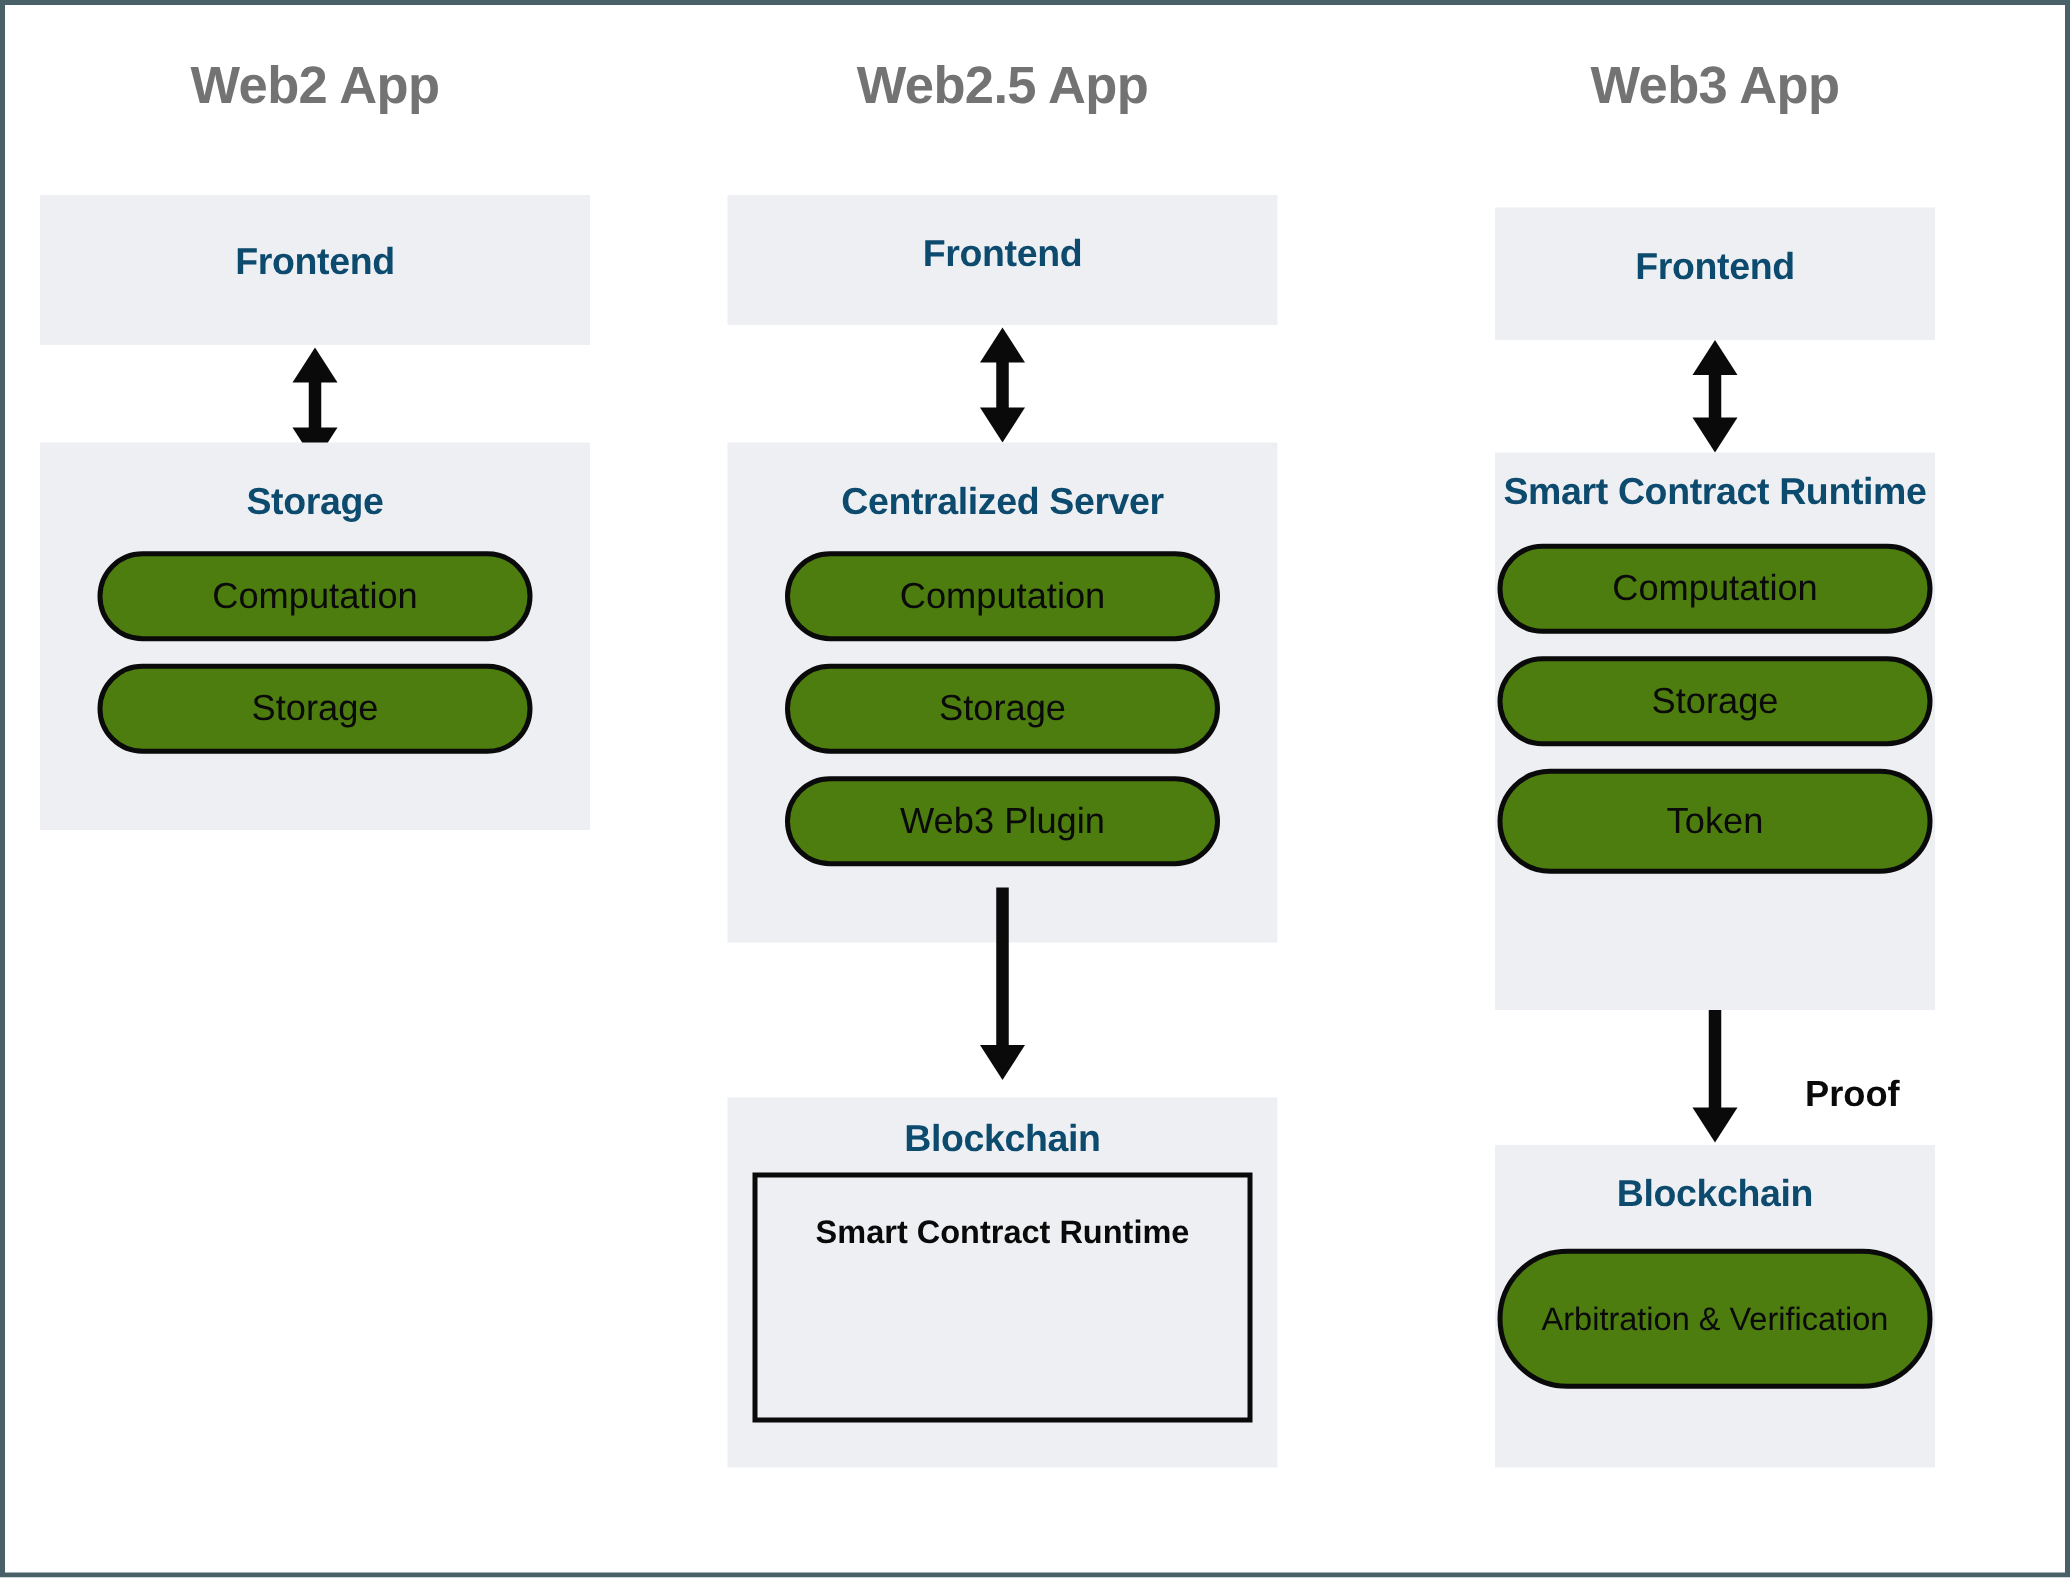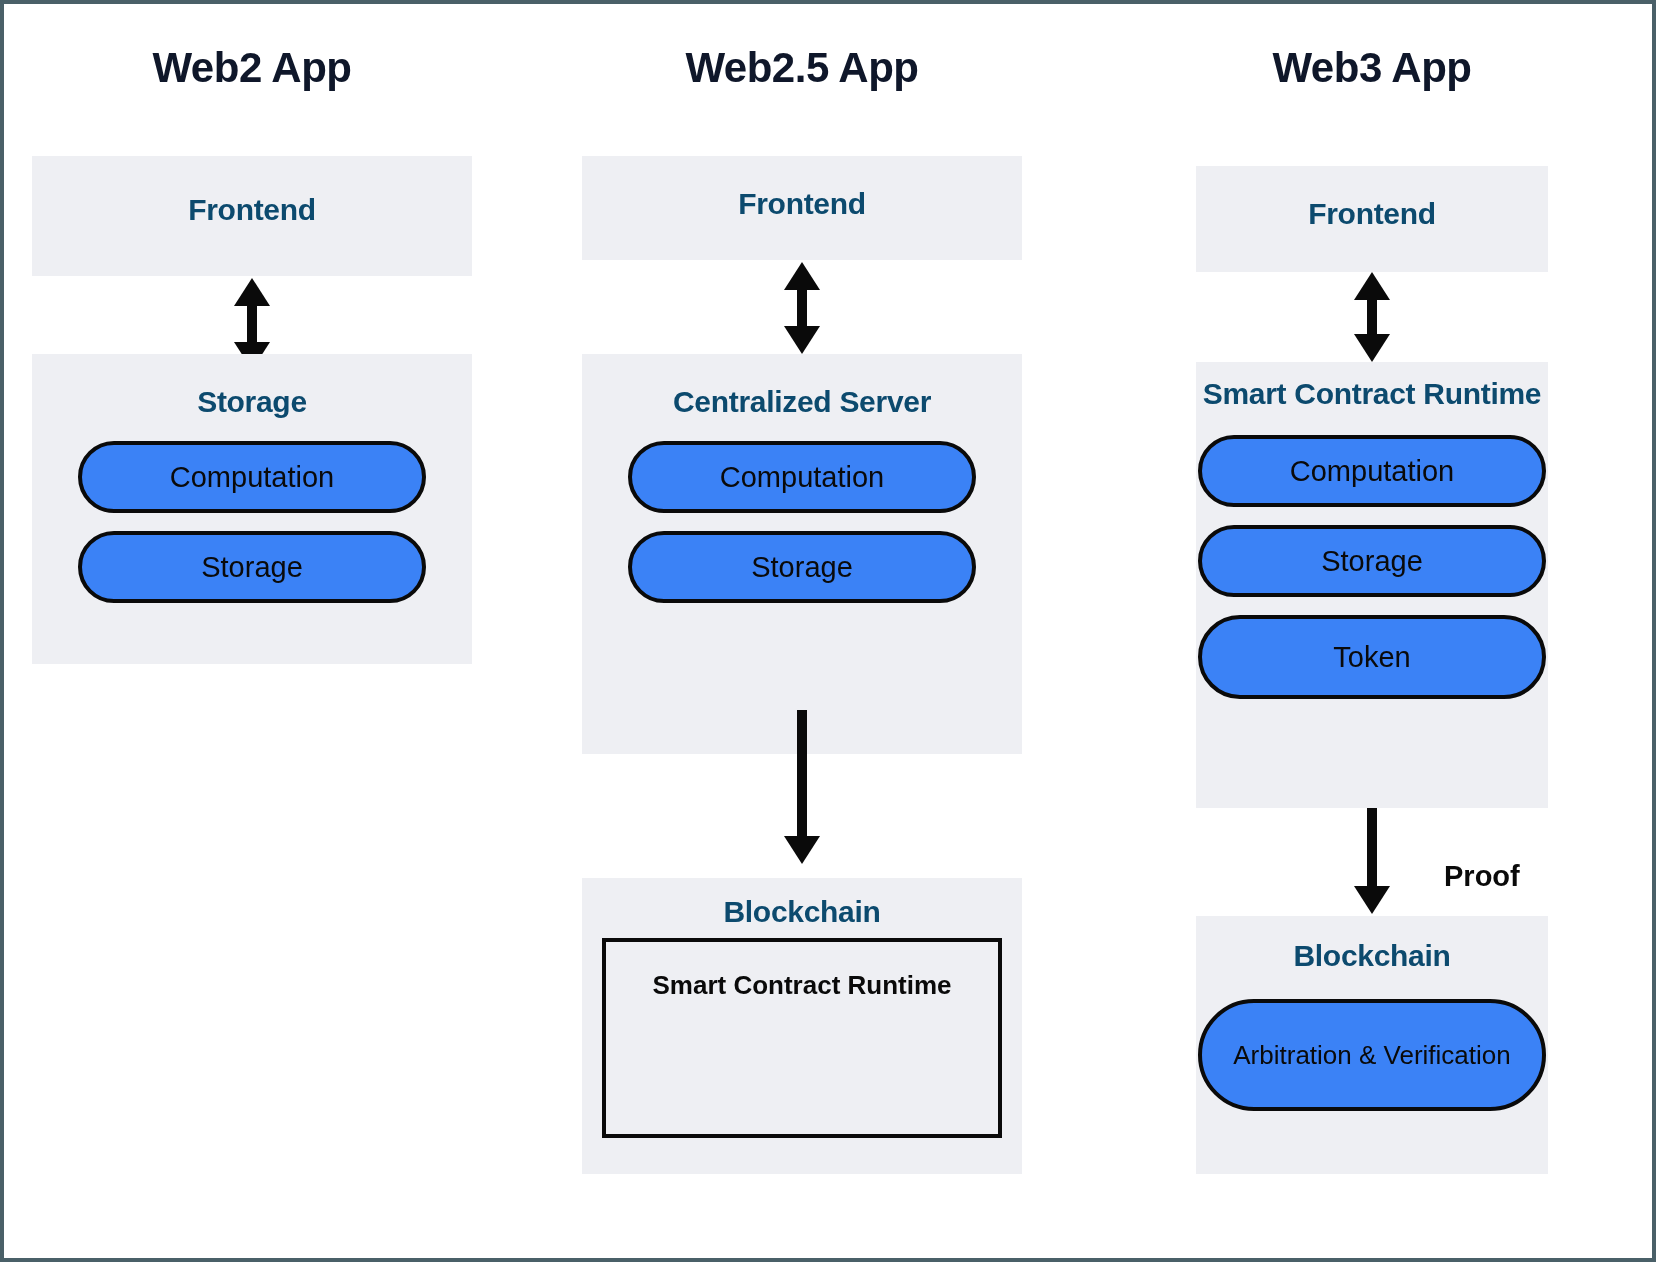--- a/index.html
+++ b/index.html
@@ -19,21 +19,21 @@
   #col-web2  { left: 28px;   width: 440px; }
   #col-web25 { left: 578px;  width: 440px; }
   #col-web3  { left: 1192px; width: 352px; }
 
   .col-title {
     position: absolute;
     left: 0; width: 100%;
     text-align: center;
     font-size: 42px;
     font-weight: 700;
-    color: #0f172a;
+    color: #737373;
     letter-spacing: -0.5px;
   }
   #col-web2 .col-title, #col-web25 .col-title { top: 40px; }
   #col-web3 .col-title { top: 40px; }
 
   .grayblock {
     position: absolute;
     left: 0; width: 100%;
     background: #eeeff3;
   }
@@ -41,21 +41,21 @@
     text-align: center;
     font-size: 30px;
     font-weight: 700;
     color: #0c4a6e;
     line-height: 1.18;
     letter-spacing: -0.3px;
   }
 
   .pill {
     margin: 0 auto;
-    background: #3b82f6;
+    background: #4d7c0f;
     border: 4px solid #0a0a0a;
     border-radius: 999px;
     display: flex;
     align-items: center;
     justify-content: center;
     text-align: right;
     font-size: 29px;
     font-weight: 400;
     color: #0a0a0a;
     line-height: 1.12;
@@ -139,20 +139,21 @@
     <div class="arrow" style="top:258px; left:0; width:100%; height:92px;">
       <div class="head up" style="top:0;"></div>
       <div class="shaft" style="top:24px; height:44px;"></div>
       <div class="head down" style="top:64px;"></div>
     </div>
 
     <div class="grayblock" style="top:350px; height:400px;">
       <div class="block-title" style="padding-top:30px;">Centralized Server</div>
       <div class="pill" style="margin-top:22px; width:348px; height:72px;">Computation</div>
       <div class="pill" style="margin-top:18px; width:348px; height:72px;">Storage</div>
+      <div class="pill" style="margin-top:18px; width:348px; height:72px;">Web3 Plugin</div>
     </div>
 
     <div class="arrow" style="top:706px; left:0; width:100%; height:162px;">
       <div class="shaft" style="top:0; height:132px;"></div>
       <div class="head down" style="top:126px;"></div>
     </div>
 
     <div class="grayblock" style="top:874px; height:296px;">
       <div class="block-title" style="padding-top:16px;">Blockchain</div>
 

